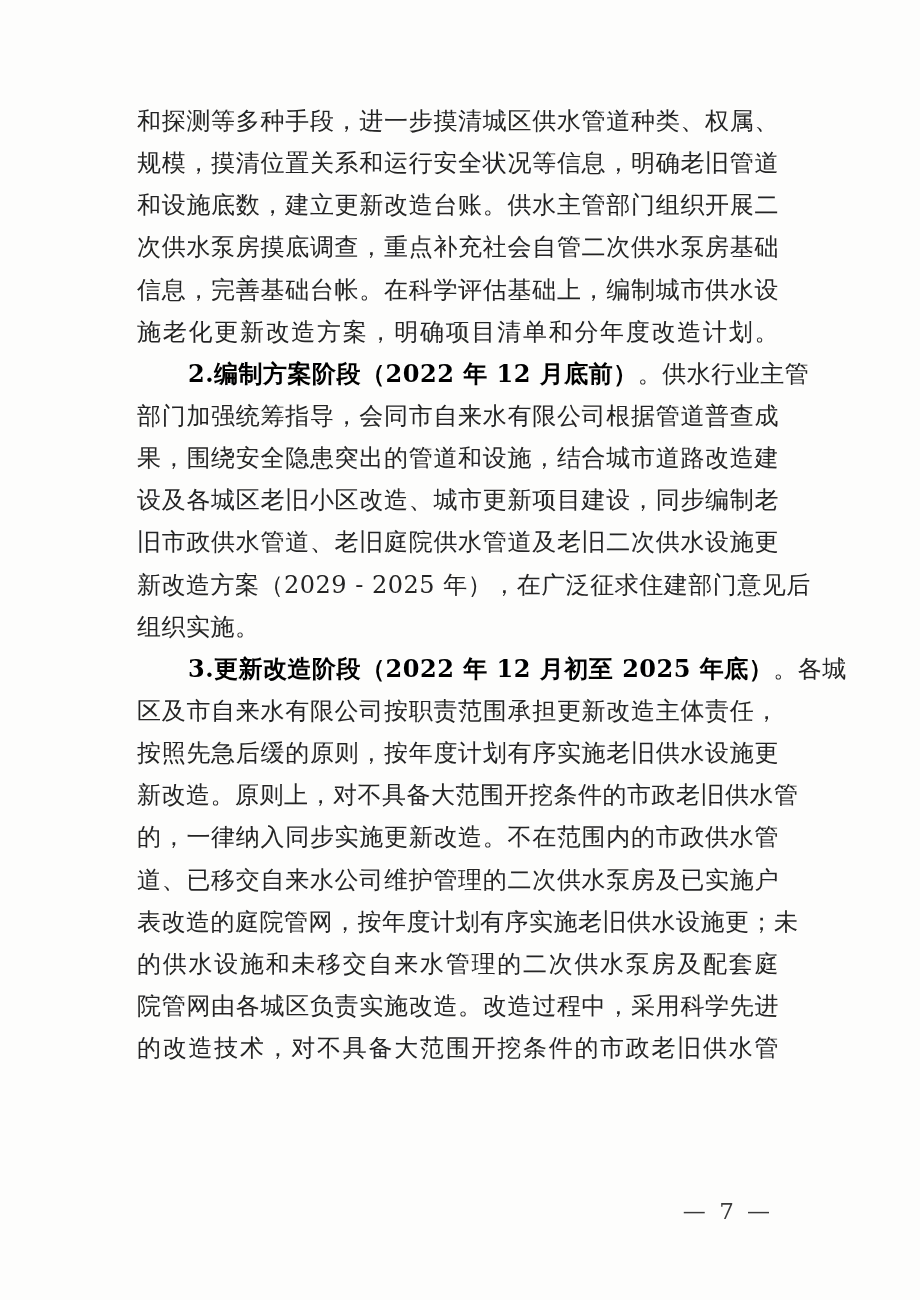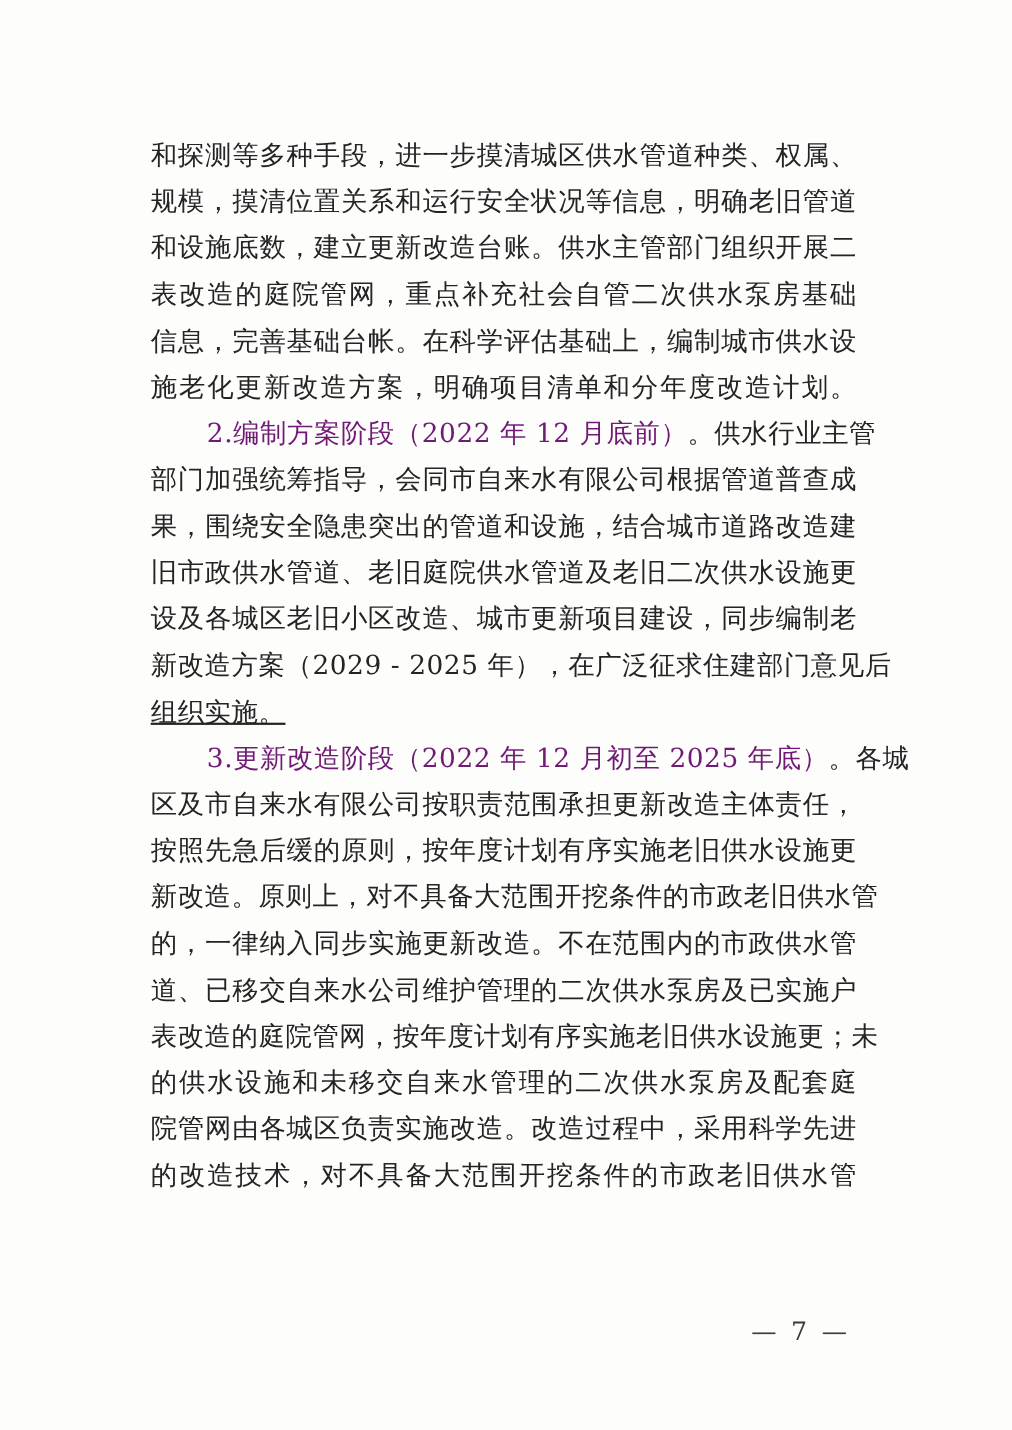--- a/index.html
+++ b/index.html
@@ -13,72 +13,71 @@
   .page {
     position: relative;
     width: 920px;
     height: 1300px;
     background: #fdfdfc;
     overflow: hidden;
   }
   .text-block {
     position: absolute;
     left: 137px;
-    top: 120px;
+    top: 100px;
     width: 642px;
     color: #242424;
     font-size: 24px;
   }
   .line {
     height: 42.15px;
     line-height: 42.15px;
     text-align: justify;
     text-align-last: justify;
     letter-spacing: 0.5px;
     white-space: nowrap;
   }
   .line.short {
     text-align: center;
     text-align-last: left;
-    text-decoration: underline;
   }
   .line.indent {
     padding-left: 51px;
   }
   .bold {
-    font-weight: 400;
-    color: #701a75;
+    font-weight: 700;
+    color: #000000;
   }
   .footer {
     position: absolute;
     left: 668px;
     top: 1198px;
     width: 120px;
     text-align: center;
     font-size: 23px;
     color: #3a3a3a;
     letter-spacing: 3px;
   }
 </style>
 </head>
 <body>
 
 <div class="page">
   <div class="text-block" id="text-block">
       <div class="line"><span>和探测等多种手段，进一步摸清城区供水管道种类、权属、</span></div>
       <div class="line"><span>规模，摸清位置关系和运行安全状况等信息，明确老旧管道</span></div>
       <div class="line"><span>和设施底数，建立更新改造台账。供水主管部门组织开展二</span></div>
-      <div class="line"><span>表改造的庭院管网，重点补充社会自管二次供水泵房基础</span></div>
+      <div class="line"><span>次供水泵房摸底调查，重点补充社会自管二次供水泵房基础</span></div>
       <div class="line"><span>信息，完善基础台帐。在科学评估基础上，编制城市供水设</span></div>
       <div class="line"><span>施老化更新改造方案，明确项目清单和分年度改造计划。</span></div>
       <div class="line indent"><span class="bold">2.编制方案阶段（2022 年 12 月底前）</span><span>。供水行业主管</span></div>
       <div class="line"><span>部门加强统筹指导，会同市自来水有限公司根据管道普查成</span></div>
       <div class="line"><span>果，围绕安全隐患突出的管道和设施，结合城市道路改造建</span></div>
+      <div class="line"><span>设及各城区老旧小区改造、城市更新项目建设，同步编制老</span></div>
       <div class="line"><span>旧市政供水管道、老旧庭院供水管道及老旧二次供水设施更</span></div>
-      <div class="line"><span>设及各城区老旧小区改造、城市更新项目建设，同步编制老</span></div>
       <div class="line"><span>新改造方案（2029 - 2025 年），在广泛征求住建部门意见后</span></div>
       <div class="line short"><span>组织实施。</span></div>
       <div class="line indent"><span class="bold">3.更新改造阶段（2022 年 12 月初至 2025 年底）</span><span>。各城</span></div>
       <div class="line"><span>区及市自来水有限公司按职责范围承担更新改造主体责任，</span></div>
       <div class="line"><span>按照先急后缓的原则，按年度计划有序实施老旧供水设施更</span></div>
       <div class="line"><span>新改造。原则上，对不具备大范围开挖条件的市政老旧供水管</span></div>
       <div class="line"><span>的，一律纳入同步实施更新改造。不在范围内的市政供水管</span></div>
       <div class="line"><span>道、已移交自来水公司维护管理的二次供水泵房及已实施户</span></div>
       <div class="line"><span>表改造的庭院管网，按年度计划有序实施老旧供水设施更；未</span></div>
       <div class="line"><span>的供水设施和未移交自来水管理的二次供水泵房及配套庭</span></div>

